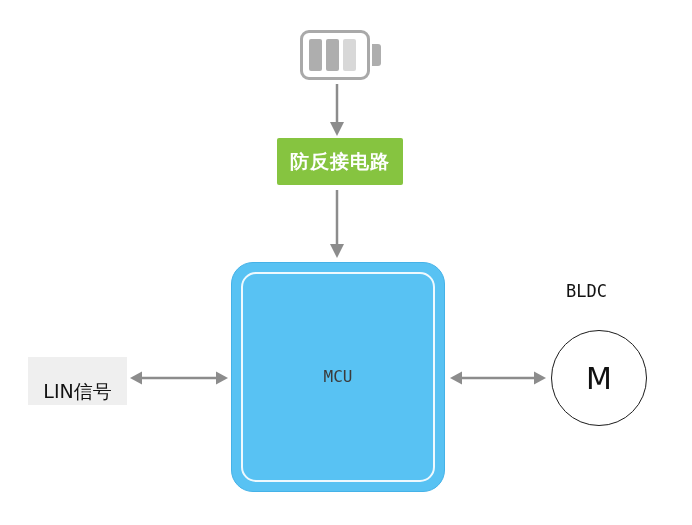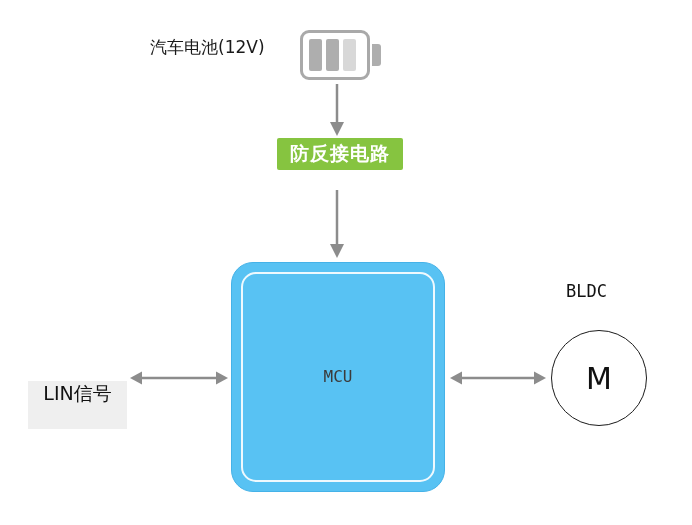--- a/index.html
+++ b/index.html
@@ -42,21 +42,21 @@
     position: absolute; right: -11px; top: 14px;
     width: 9px; height: 22px;
     background: #aeaeae;
     border-radius: 0 3px 3px 0;
   }
 
   
   .protection-box {
     position: absolute;
     left: 277px; top: 138px;
-    width: 126px; height: 32px;
+    width: 126px; height: 47px;
     background: #86c440;
     border-radius: 2px;
     display: flex; align-items: center; justify-content: center;
   }
   .protection-box span {
     color: #ffffff;
     font-size: 19px;
     font-weight: bold;
     letter-spacing: 1px;
     white-space: nowrap;
@@ -86,21 +86,21 @@
     line-height: 26px;
     white-space: nowrap;
   }
 
   
   .lin-box {
     position: absolute;
     left: 28px; top: 357px;
     width: 99px; height: 48px;
     background: #efefef;
-    display: flex; align-items: flex-start; justify-content: center; margin-top: 24px;
+    display: flex; align-items: flex-end; justify-content: center;
   }
   .lin-box span { font-size: 19px; color: #111; white-space: nowrap; }
 
   
   .bldc-label {
     position: absolute;
     left: 566px; top: 281px;
     width: 66px;
     text-align: left;
     font-family: "DejaVu Sans Mono", "Liberation Mono", monospace;
@@ -119,21 +119,20 @@
   .motor-circle span { font-size: 30px; color: #111; }
 
   
   .arrow-svg { position: absolute; }
 </style>
 </head>
 <body>
 
 <div class="canvas">
 
-  <div class="battery-label">汽车电池(12V)</div>
 
   <div class="battery-icon">
     <div class="battery-body">
       <div class="battery-bar full"></div>
       <div class="battery-bar full"></div>
       <div class="battery-bar light"></div>
     </div>
     <div class="battery-nub"></div>
   </div>
 

